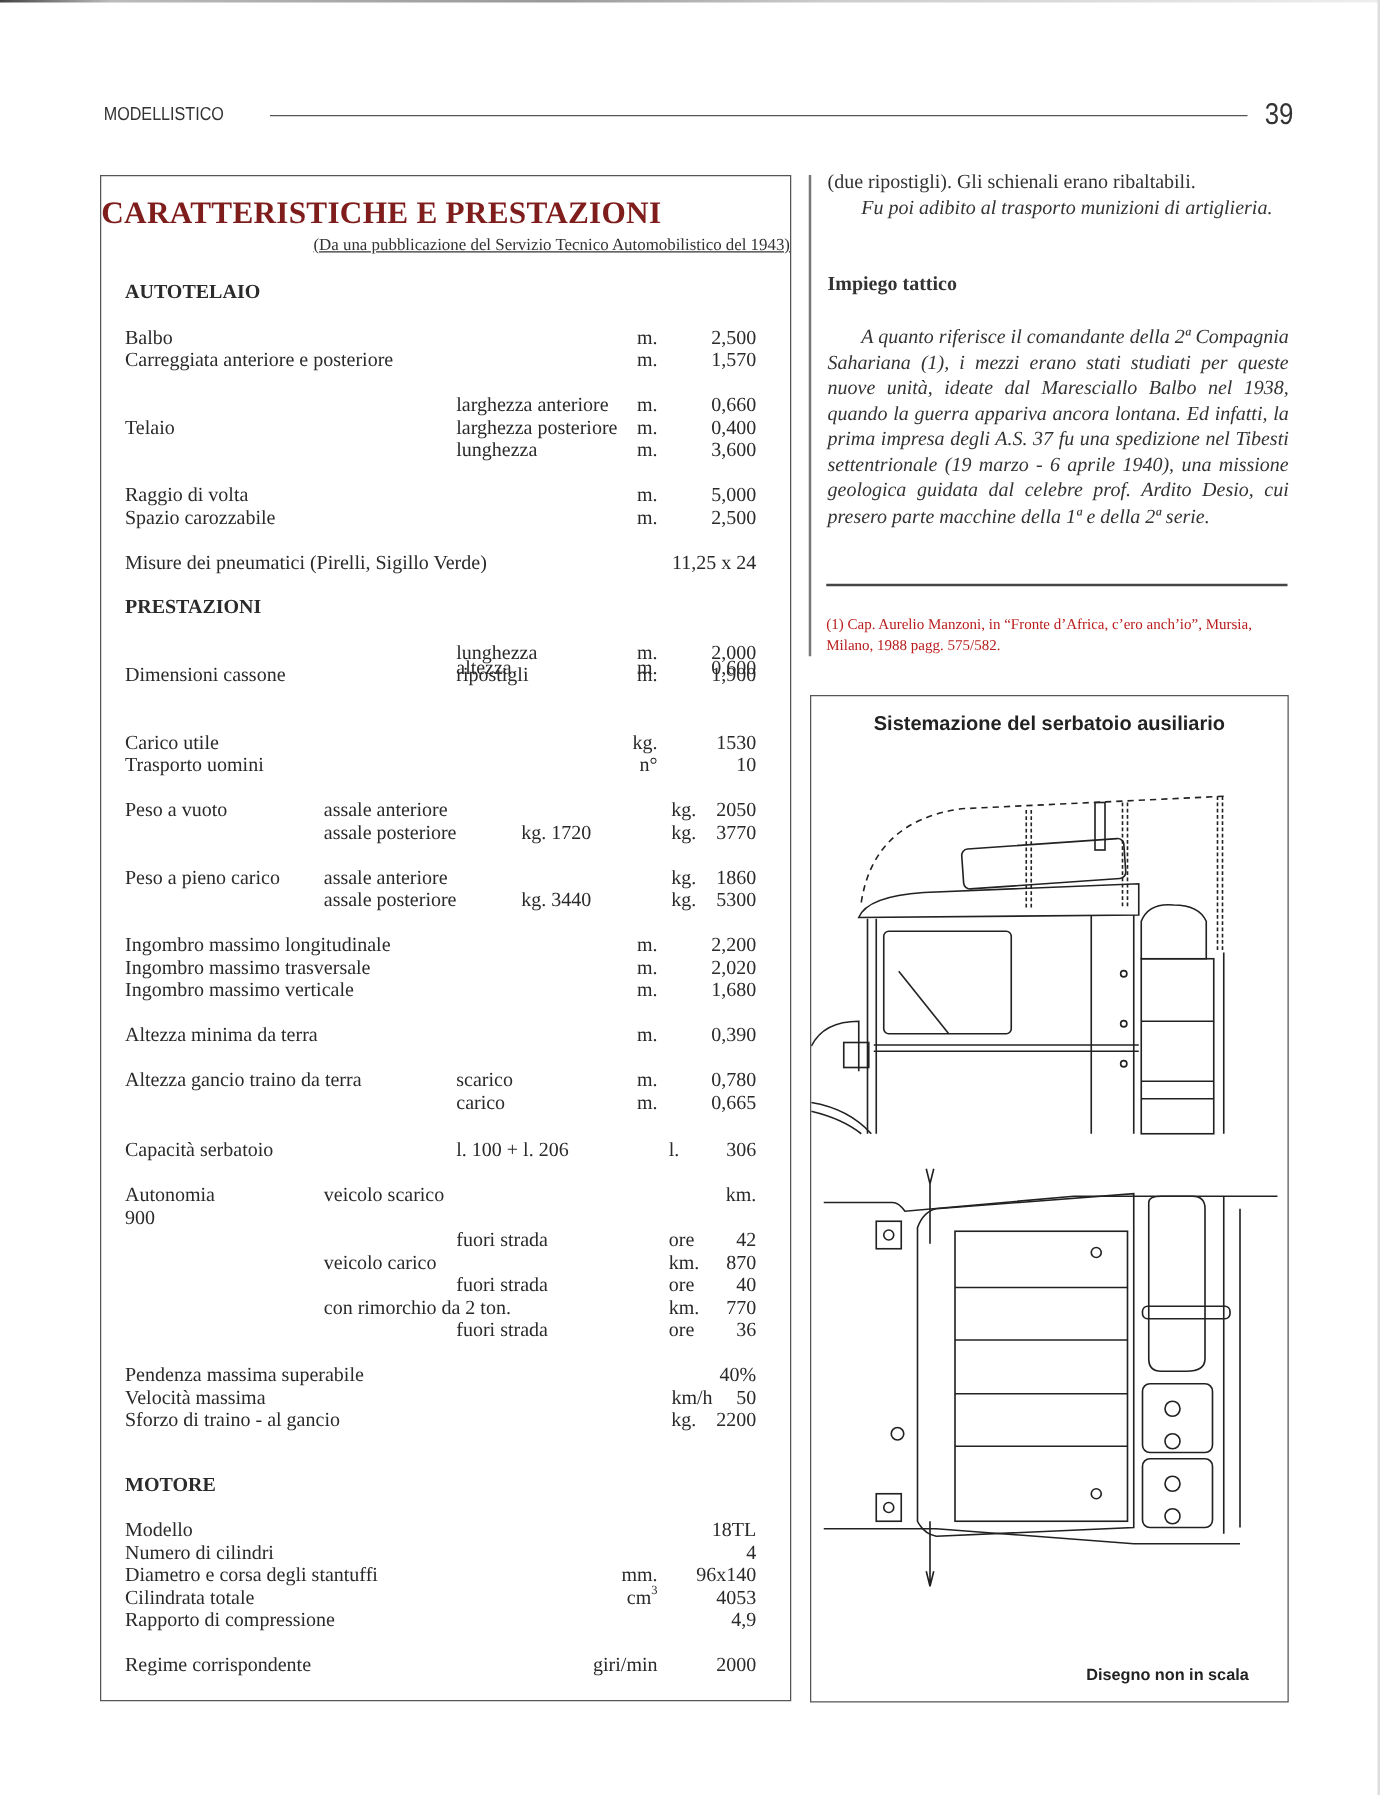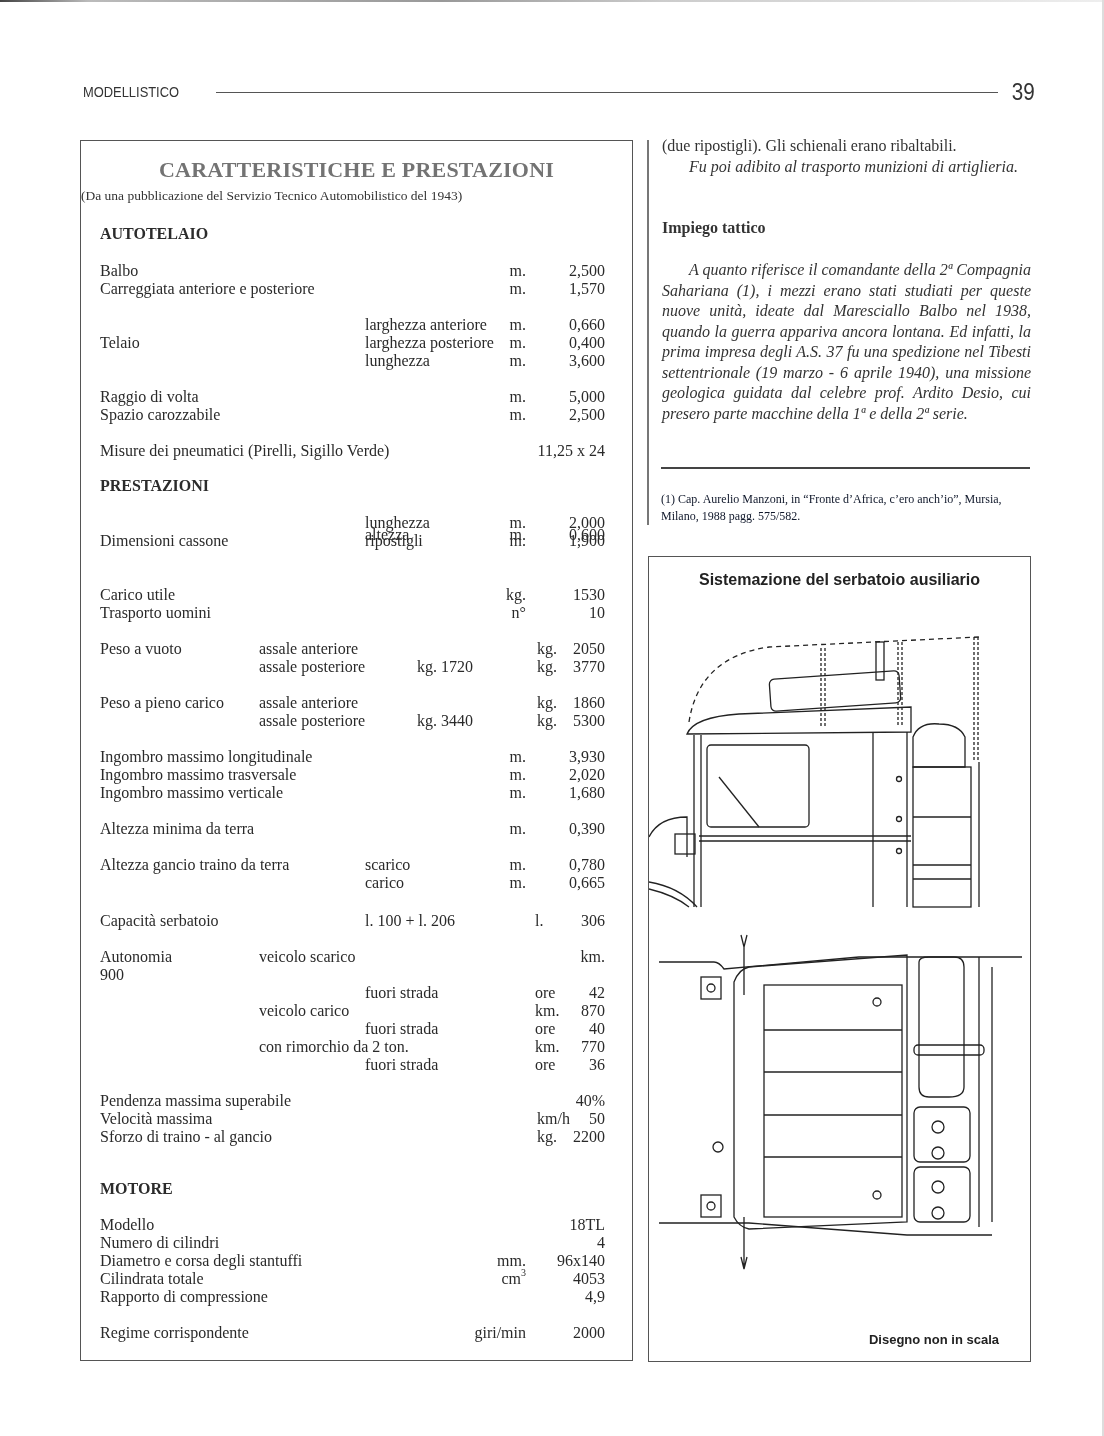--- a/index.html
+++ b/index.html
@@ -15,43 +15,43 @@
   .run-head { position:absolute; left:83px; top:80px; width:952px; height:24px; }
   .run-title { position:absolute; left:0; top:3px; font-family:"Liberation Sans", sans-serif;
     font-size:15px; letter-spacing:0; color:#333; transform:scaleX(0.86); transform-origin:left; }
   .run-rule { position:absolute; left:133px; top:12px; width:782px; height:1px; background:#555; }
   .run-num { position:absolute; right:0; top:-2px; font-family:"Liberation Sans", sans-serif;
     font-size:24px; color:#333; transform:scaleX(0.86); transform-origin:right; }
 
   
   .spec-box { position:absolute; left:80px; top:140px; width:553px; height:1221px;
     border:1.5px solid #555; box-sizing:border-box; }
-  .spec-title { position:absolute; left:0; width:100%; top:16px; text-align:center;
-    font-size:22px; font-weight:bold; color:#737373; letter-spacing:0.2px; }
-  .spec-sub { position:absolute; left:0; width:100%; top:47px; text-align:left; font-size:13.5px; color:#333; }
+  .spec-title { position:absolute; left:0; width:100%; top:16px; 
+    font-size:25px; font-weight:bold; color:#7f1d1d; letter-spacing:0.2px; }
+  .spec-sub { position:absolute; left:0; width:100%; top:47px; text-align:right; font-size:13.5px; color:#333;text-decoration:underline; }
   .sec-head { position:absolute; left:19px; font-size:16px; font-weight:bold; color:#2b2b2b; }
   .row { position:absolute; left:19px; width:505px; height:18px; font-size:16px; line-height:18px; color:#2a2a2a; }
   .row span { position:absolute; top:0; white-space:nowrap; }
   .c-label { left:0; }
   .c-sub { left:265px; }
   .c-sub2 { left:159px; }
   .c-sub3 { left:265px; }
   .c-mid { left:317px; }
   .c-val { right:0; text-align:right; }
   .c-unitr { right:79px; text-align:right; }
   sup { font-size:10px; line-height:0; position:relative; top:-2px; }
 
   
   .col-rule-v { position:absolute; left:647px; top:140px; width:1.5px; height:385px; background:#777; }
   .body-text { position:absolute; left:662px; width:369px; font-size:16px; line-height:20.5px; color:#333; text-align:justify; }
   .body-text p { margin:0; }
   .indent { text-indent:27px;font-style:italic; }
   .sub-head { position:absolute; left:662px; top:219px; font-size:16px; font-weight:bold; color:#333; }
   .fn-rule { position:absolute; left:661px; top:467px; width:369px; height:1.5px; background:#444; }
-  .footnote { position:absolute; left:661px; top:491px; width:372px; font-size:12px; line-height:17px; color:#0f172a; }
+  .footnote { position:absolute; left:661px; top:491px; width:372px; font-size:12px; line-height:17px; color:#b91c1c; }
 
   
   .fig-box { position:absolute; left:648px; top:556px; width:383px; height:806px;
     border:1.5px solid #555; box-sizing:border-box; }
   .fig-title { position:absolute; left:0; width:100%; top:13px; text-align:center;
     font-family:"Liberation Sans", sans-serif; font-weight:bold; font-size:16px; line-height:20px; color:#222; }
   .fig-note { position:absolute; right:31px; top:775px; font-family:"Liberation Sans", sans-serif;
     font-weight:bold; font-size:13px; color:#222; }
   .fig-svg { position:absolute; left:0; top:60px; }
 </style>
@@ -168,21 +168,21 @@
   <div class="row" style="top:571px">
     <span class="c-sub2">assale posteriore</span>
     <span class="c-mid">kg. 3440</span>
     <span class="c-unitr" style="right:48px">kg.</span>
     <span class="c-val">5300</span>
   </div>
 
   <div class="row" style="top:607px">
     <span class="c-label">Ingombro massimo longitudinale</span>
     <span class="c-unitr">m.</span>
-    <span class="c-val">3,930</span>
+    <span class="c-val">2,200</span>
   </div>
   <div class="row" style="top:625px">
     <span class="c-label">Ingombro massimo trasversale</span>
     <span class="c-unitr">m.</span>
     <span class="c-val">2,020</span>
   </div>
   <div class="row" style="top:643px">
     <span class="c-label">Ingombro massimo verticale</span>
     <span class="c-unitr">m.</span>
     <span class="c-val">1,680</span>

